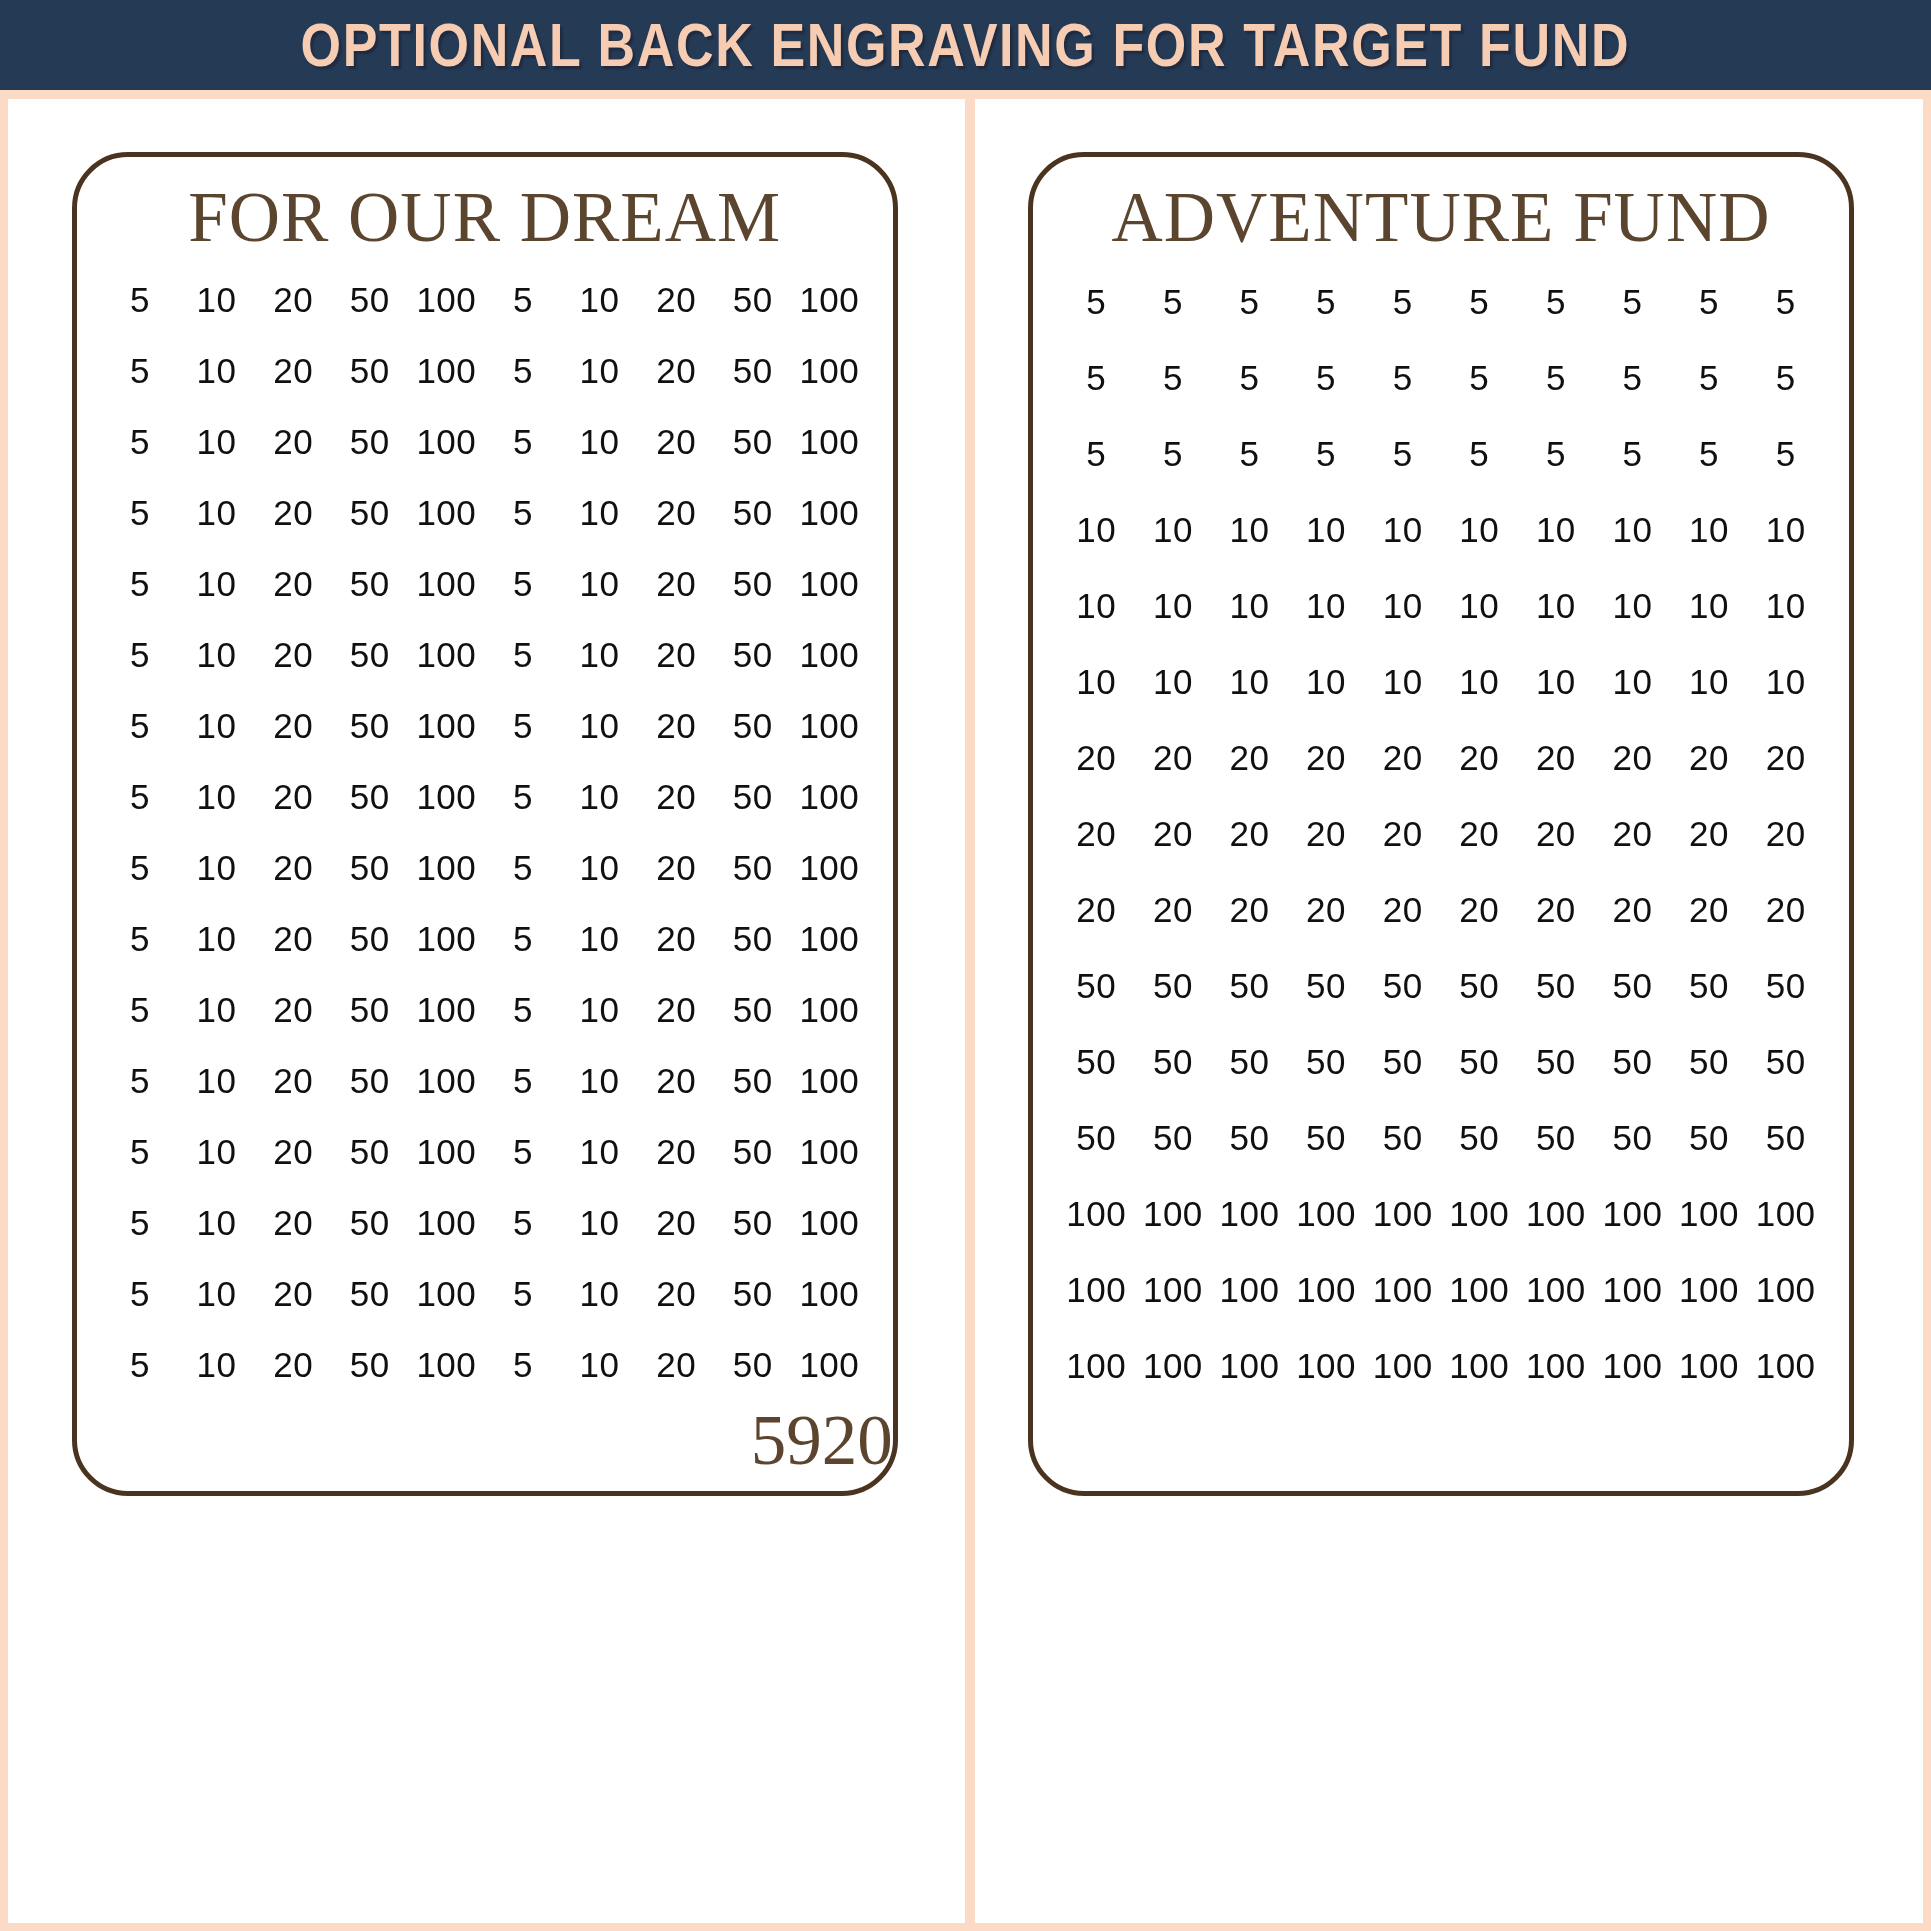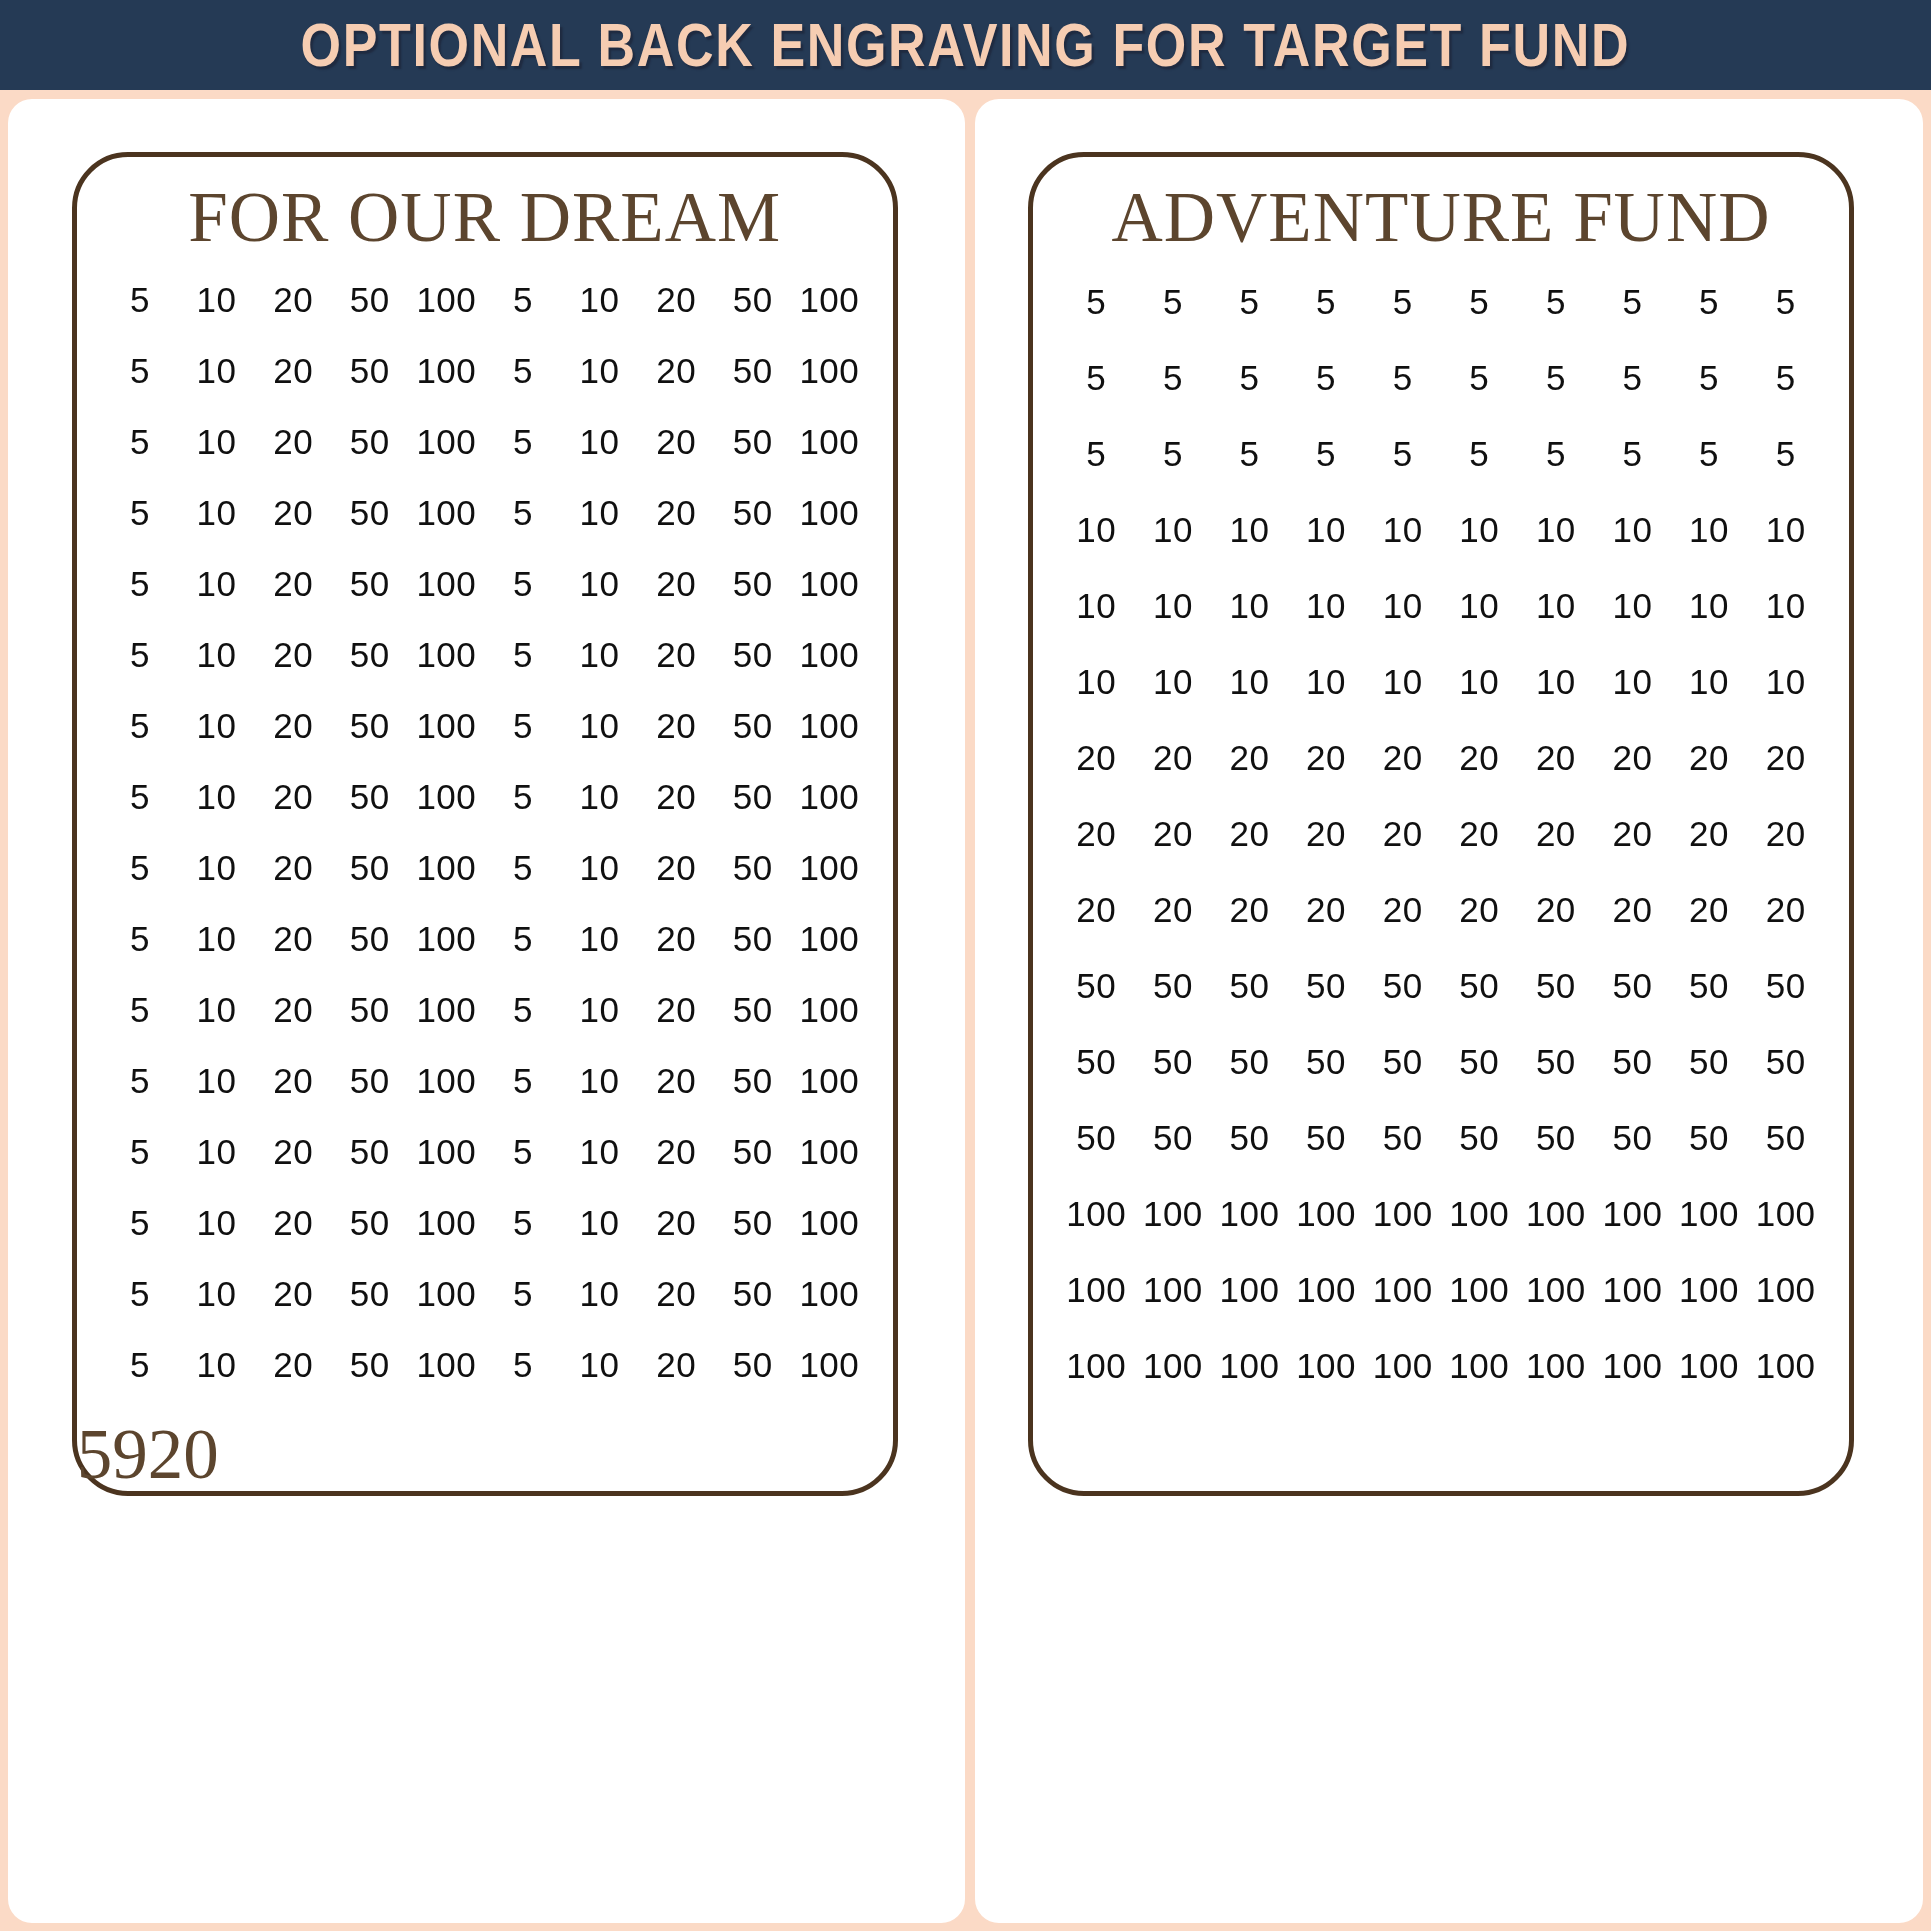--- a/index.html
+++ b/index.html
@@ -23,21 +23,21 @@
     background:var(--header-bg);
     display:flex;align-items:center;justify-content:center;
   }
   .topbar-title{
     font-size:62px;font-weight:bold;color:var(--header-text);
     letter-spacing:1.9px;white-space:nowrap;line-height:1;
     transform:scaleX(0.84);transform-origin:center;
     text-shadow:2.9px 2.9px 1.9px rgba(24,24,40,0.45);
   }
   .panel{
-    position:absolute;top:99px;height:1824px;background:var(--panel);border-radius:24px;
+    position:absolute;top:99px;height:1824px;background:var(--panel);
   }
   .panel-left{left:7.7px;width:957px;}
   .panel-right{left:975px;width:948px;}
   .card{
     position:absolute;top:53px;width:826px;height:1344px;
     box-sizing:border-box;
     border:5.8px solid var(--card-border);
     border-radius:56px;
     background:var(--panel);
     display:flex;flex-direction:column;
@@ -60,25 +60,25 @@
   }
   .row{display:flex;align-items:center;}
   .card--left .row{height:71px;}
   .card--right .row{height:76px;}
   .cell{
     flex:1;text-align:center;
     font-size:35px;color:var(--grid-text);
     letter-spacing:0.5px;line-height:1;
   }
   .card-total{
-    text-align:left;
+    text-align:right;
     font-family:"Liberation Serif",serif;
     font-size:71px;line-height:1.05;
     color:var(--title-text);
-    margin-top:17px;
+    margin-top:3px;
   }
 </style>
 </head>
 <body>
 
 <header class="topbar">
   <span class="topbar-title">OPTIONAL BACK ENGRAVING FOR TARGET FUND</span>
 </header>
 
 <section class="panel panel-left">

